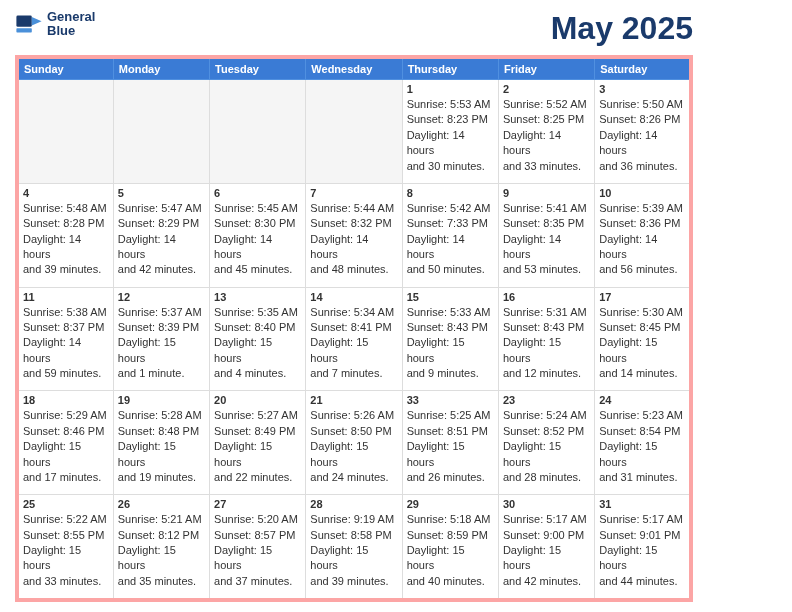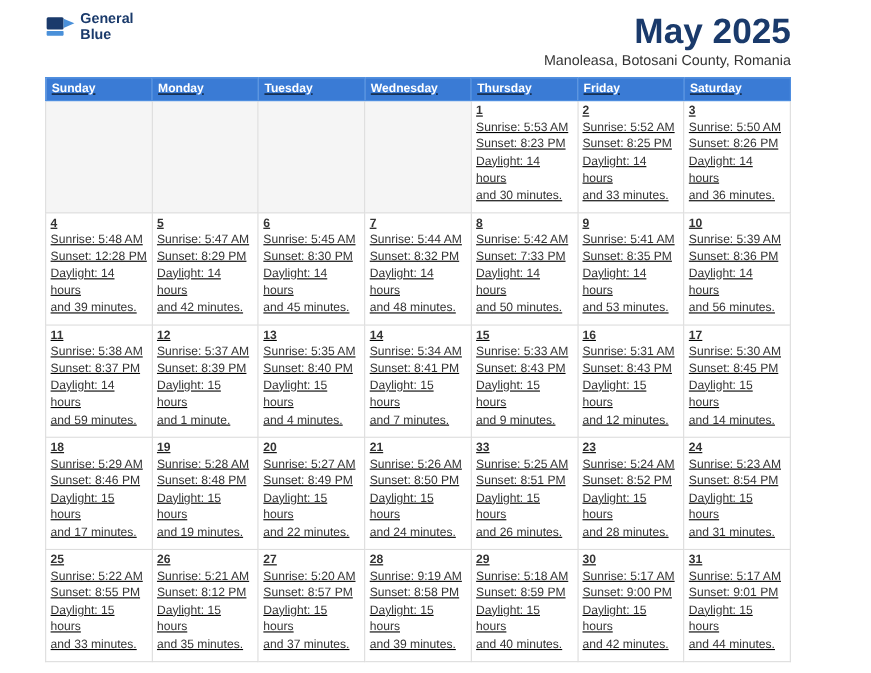--- a/index.html
+++ b/index.html
@@ -9,21 +9,20 @@
       width: 792px;
       height: 612px;
       overflow: hidden;
     }
     .page {
       width: 708px;
       height: 612px;
       display: flex;
       flex-direction: column;
       padding: 10px 15px;
-      margin-left: 26px;
     }
     .header {
       display: flex;
       justify-content: space-between;
       align-items: flex-start;
       margin-bottom: 8px;
     }
     .logo {
       display: flex;
       align-items: center;
@@ -46,25 +45,24 @@
       font-size: 32px;
       font-weight: bold;
       color: #1a3a6b;
     }
     .subtitle {
       font-size: 13px;
       color: #333;
     }
     .calendar {
       flex: 1;
-      border: 1px solid #fca5a5;
+      border: 4px solid #fca5a5;
       border-collapse: collapse;
       width: 100%;
       table-layout: fixed;
-      text-decoration: underline;
     }
     .calendar th {
       background: #3a7bd5;
       color: #fff;
       font-size: 11px;
       font-weight: bold;
       padding: 4px 5px;
       text-align: left;
       border: 1px solid #5090e0;
     }
@@ -104,21 +102,20 @@
         <polygon points="24,10 38,16 24,22" fill="#4a90d9"></polygon>
         <rect x="2" y="26" width="22" height="6" rx="1" fill="#4a90d9"></rect>
       </svg>
       <div class="logo-text">
         <div>General</div>
         <div>Blue</div>
       </div>
     </div>
     <div class="title-section">
       <div class="main-title">May 2025</div>
-      <div class="subtitle">Manoleasa, Botosani County, Romania</div>
     </div>
   </div>
 
   <table class="calendar">
     <thead>
       <tr>
         <th>Sunday</th>
         <th>Monday</th>
         <th>Tuesday</th>
         <th>Wednesday</th>
@@ -152,21 +149,21 @@
             <div class="day-info" style="white-space: pre-line;">Sunrise: 5:50 AM
 Sunset: 8:26 PM
 Daylight: 14 hours
 and 36 minutes.</div>
           </td>
         </tr>
         <tr>
           <td>
             <span class="day-num">4</span>
             <div class="day-info" style="white-space: pre-line;">Sunrise: 5:48 AM
-Sunset: 12:28 PM
+Sunset: 8:28 PM
 Daylight: 14 hours
 and 39 minutes.</div>
           </td>
           <td>
             <span class="day-num">5</span>
             <div class="day-info" style="white-space: pre-line;">Sunrise: 5:47 AM
 Sunset: 8:29 PM
 Daylight: 14 hours
 and 42 minutes.</div>
           </td>

